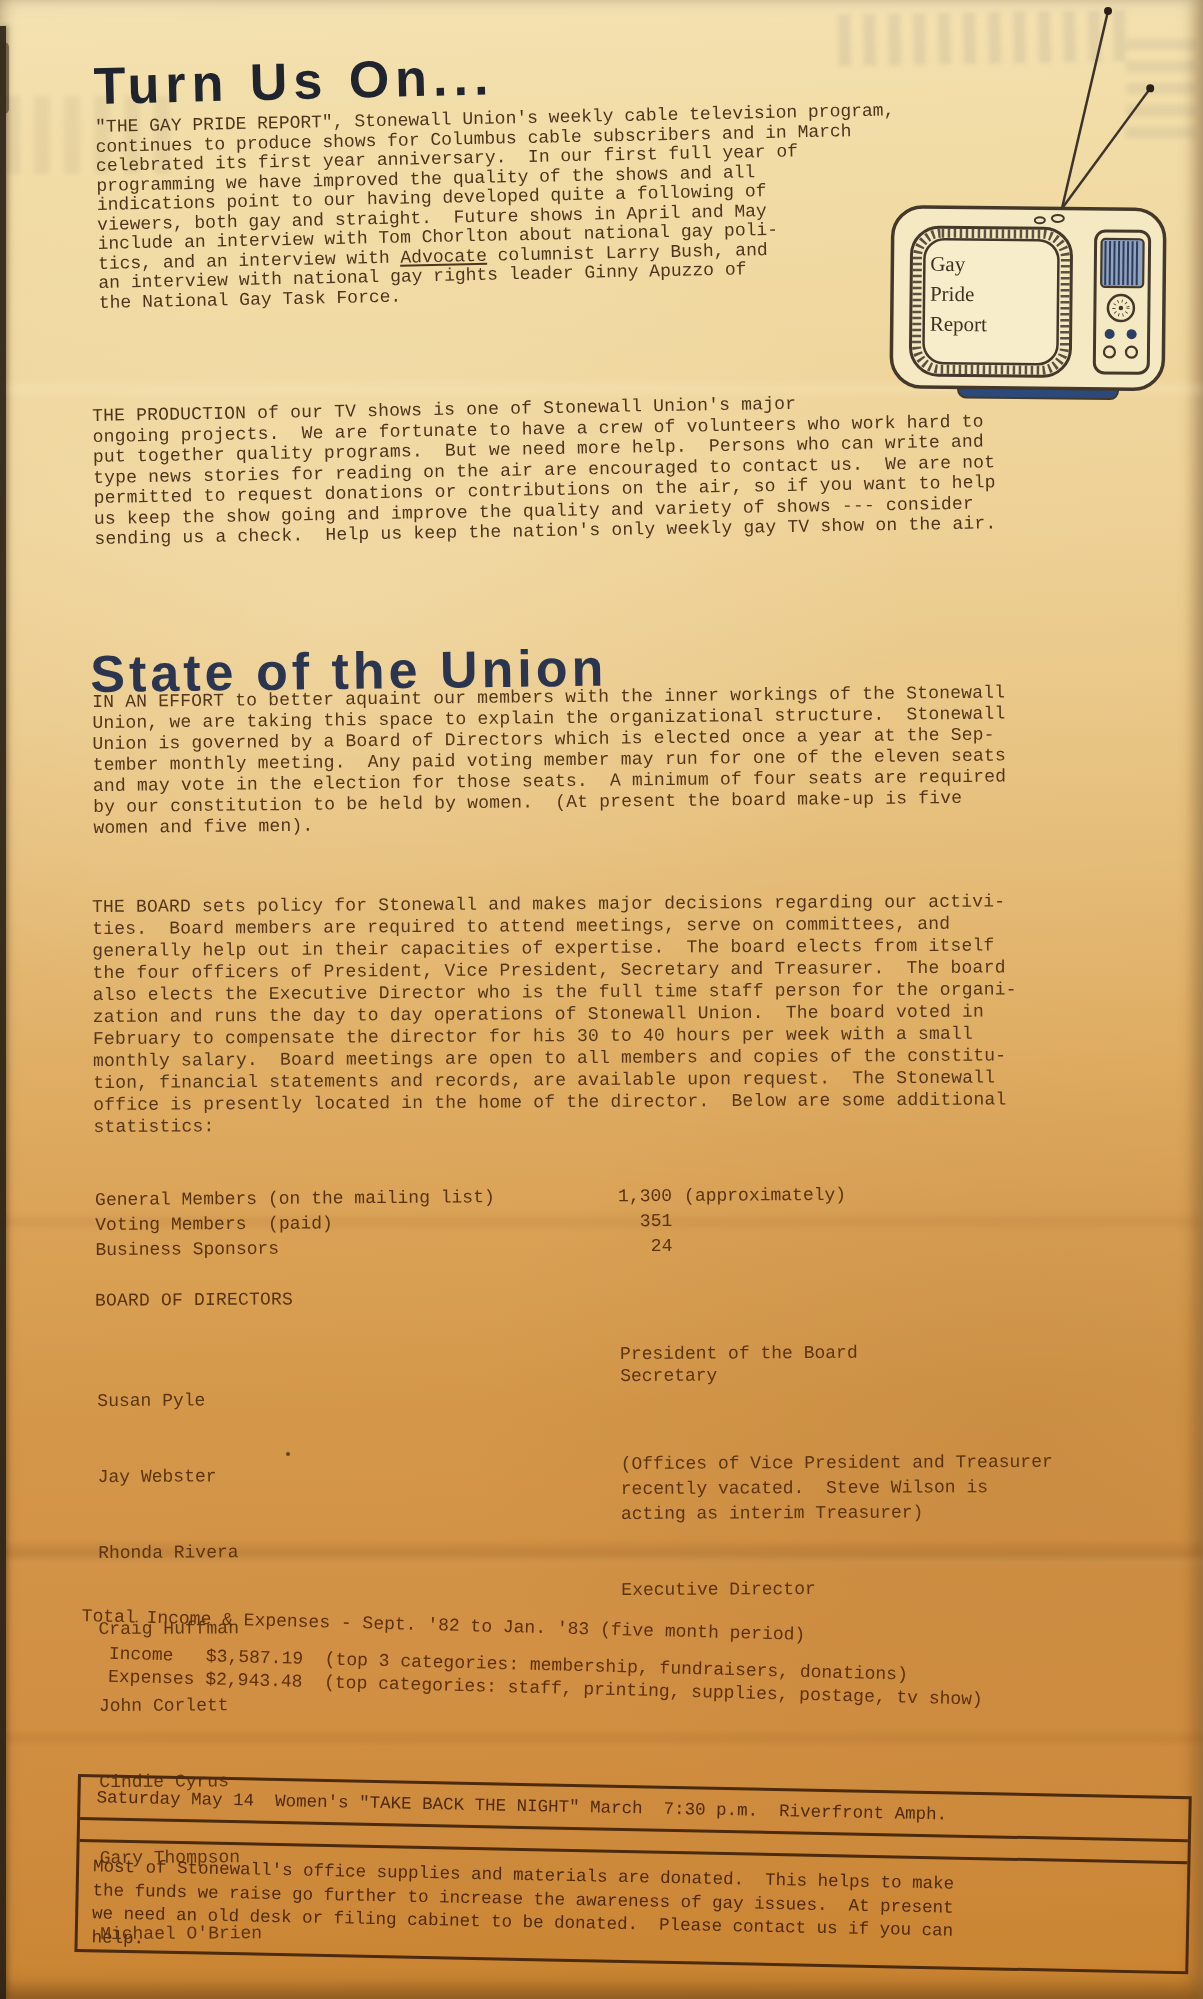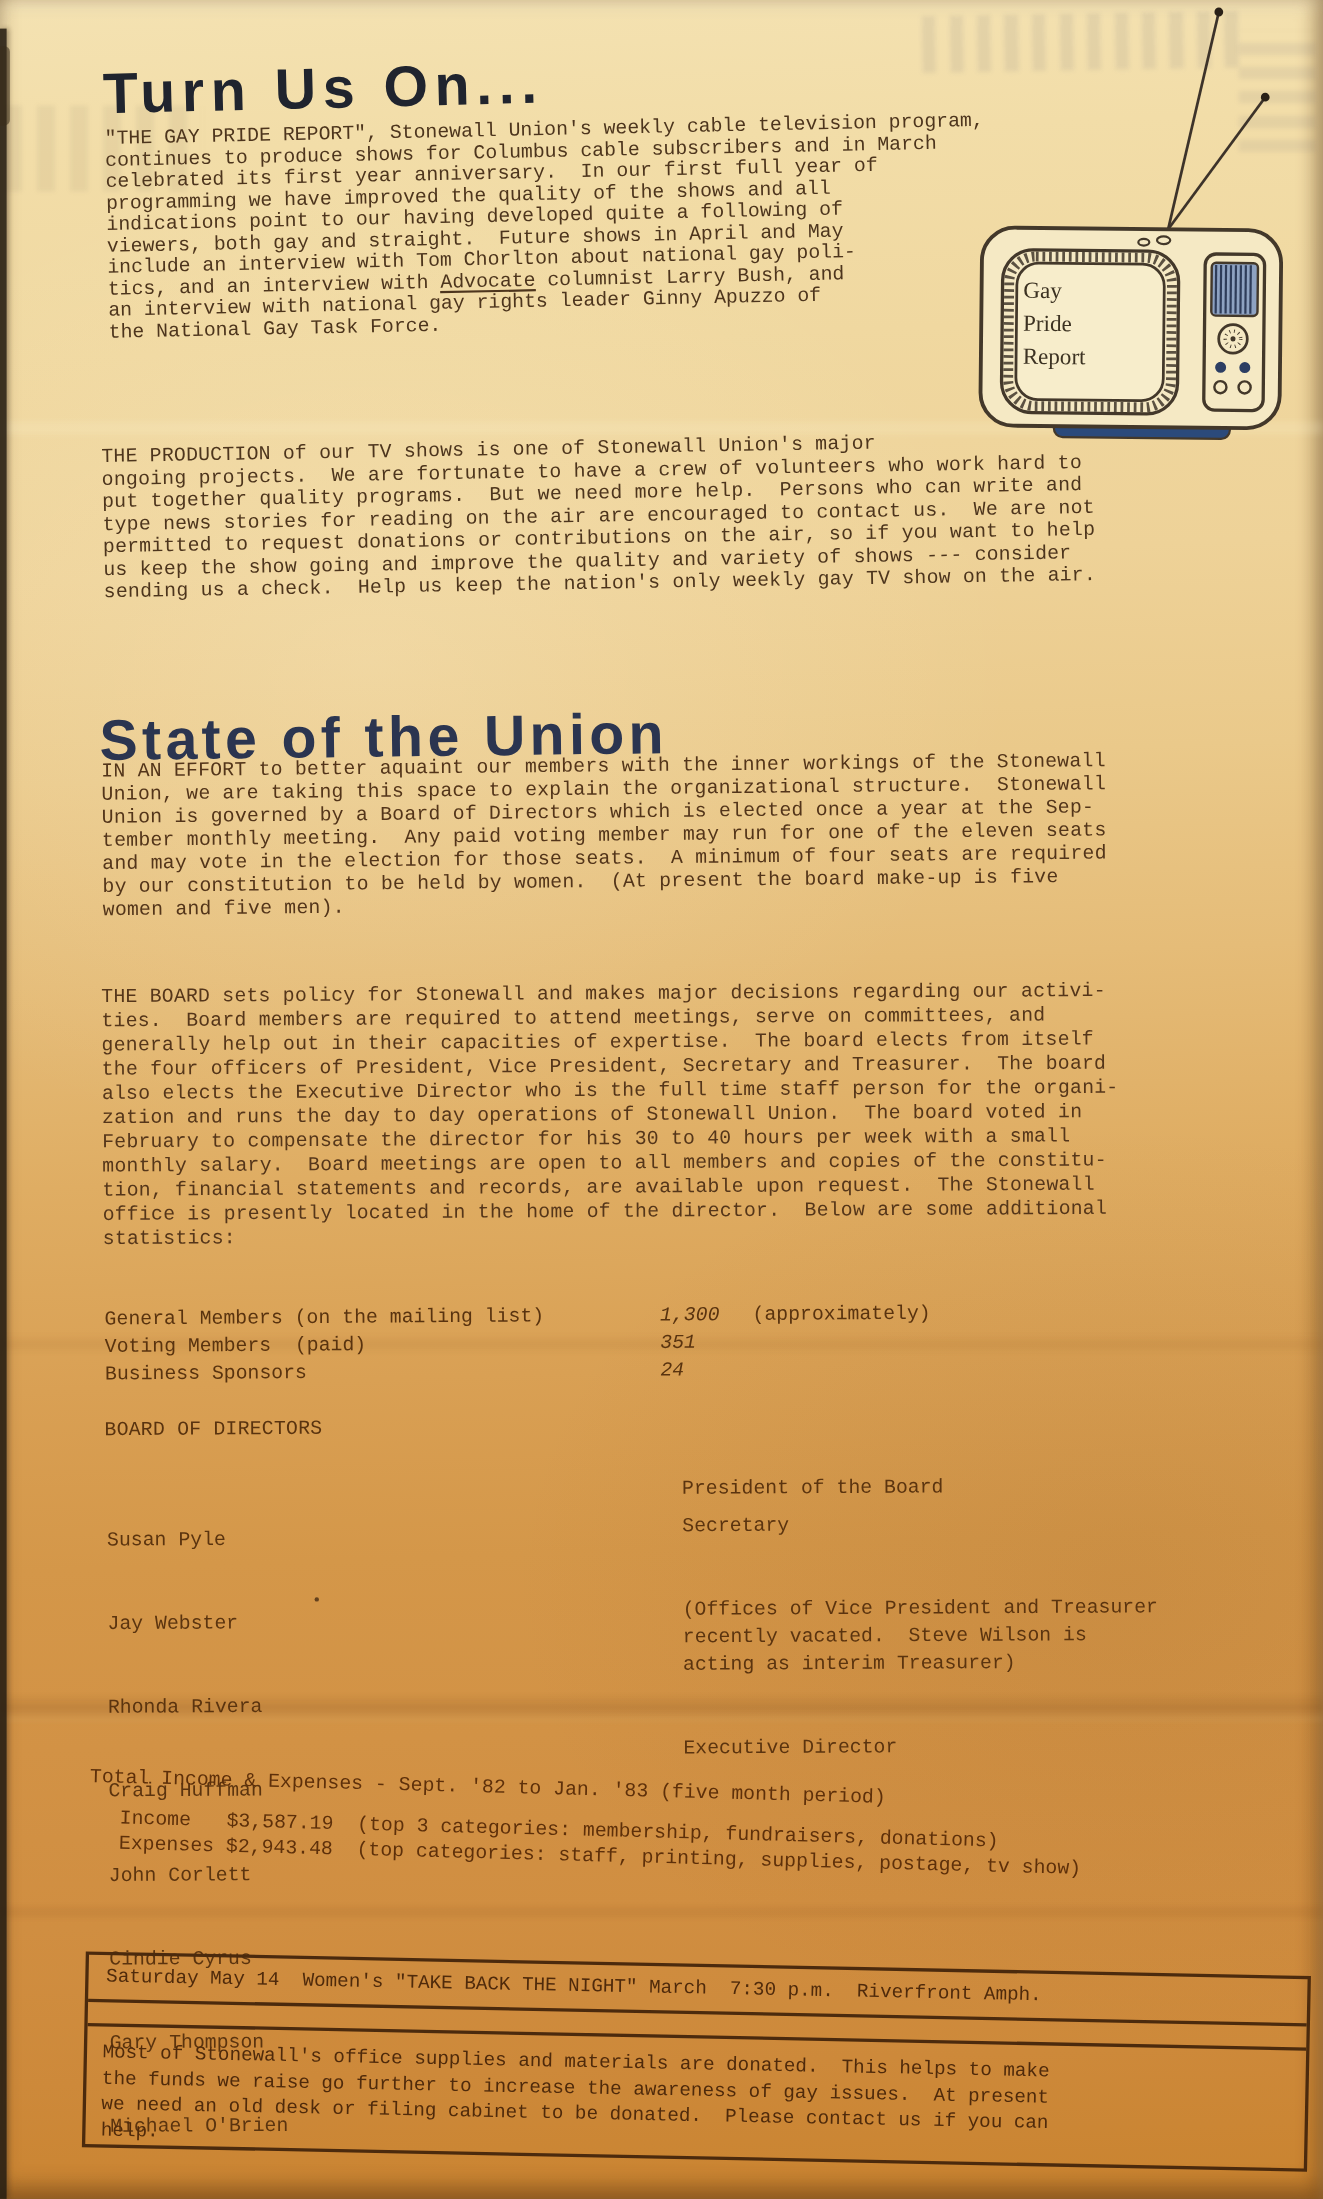--- a/index.html
+++ b/index.html
@@ -28,30 +28,30 @@
   .para1-wrap{position:absolute;left:95px;top:118px;transform:rotate(-1.2deg);transform-origin:left top;}
   .para1{position:relative;white-space:pre;font-size:18px;line-height:19.5px;color:#4d351d;}
   .advocate-underline{position:absolute;left:302px;top:153px;width:87px;height:2px;background:#4d351d;}
   .para2{left:92px;top:406px;line-height:20.5px;color:#4d351d;transform:rotate(-1.0deg);transform-origin:left top;}
   .para3{left:92px;top:692px;line-height:21px;color:#53351a;transform:rotate(-0.6deg);transform-origin:left top;}
   .para4{left:92px;top:896px;line-height:22px;color:#54341700;color:#55361a;transform:rotate(-0.35deg);transform-origin:left top;}
   .stats{position:absolute;left:95px;top:1188px;transform:rotate(-0.4deg);transform-origin:left top;
     font-size:18px;color:#59330f;}
   .stat-row{display:flex;line-height:25px;white-space:pre;}
   .stat-label{width:505px;}
-  .stat-value{display:inline-block;width:72px;text-align:left;font-style:italic;}
+  .stat-value{display:inline-block;width:72px;text-align:right;}
   .stat-note{margin-left:12px;}
   .board-heading{left:95px;top:1290px;color:#59330f;transform:rotate(-0.4deg);}
   .board-names{position:absolute;left:97px;top:1338px;transform:rotate(-0.3deg);transform-origin:left top;
     font-size:18px;line-height:25.4px;color:#5b340f;white-space:pre;}
   .roles{position:absolute;left:620px;top:1342px;transform:rotate(-0.3deg);transform-origin:left top;
     font-size:18px;color:#5b340f;}
   .role{position:absolute;white-space:pre;line-height:25px;}
   .role-president{left:0;top:0;}
-  .role-secretary{left:0;top:34px;}
+  .role-secretary{left:0;top:22px;}
   .role-note{left:0;top:110px;}
   .role-exec{left:0;top:236px;}
   .finances{position:absolute;left:82px;top:1606px;transform:rotate(1.5deg);transform-origin:left top;
     font-size:18px;color:#5e300a;}
   .fin-title{position:absolute;left:0;top:0;white-space:pre;}
   .fin-income{position:absolute;left:28px;top:37px;white-space:pre;}
   .fin-expenses{position:absolute;left:28px;top:60px;white-space:pre;}
   .ann-box{position:absolute;left:78px;top:1774px;width:1108px;height:172px;
     border:3px solid #4b2a0d;transform:rotate(1.15deg);transform-origin:left top;color:#4f2a0b;}
   .ann-event{position:absolute;left:16px;top:10px;white-space:pre;font-size:17.5px;}

